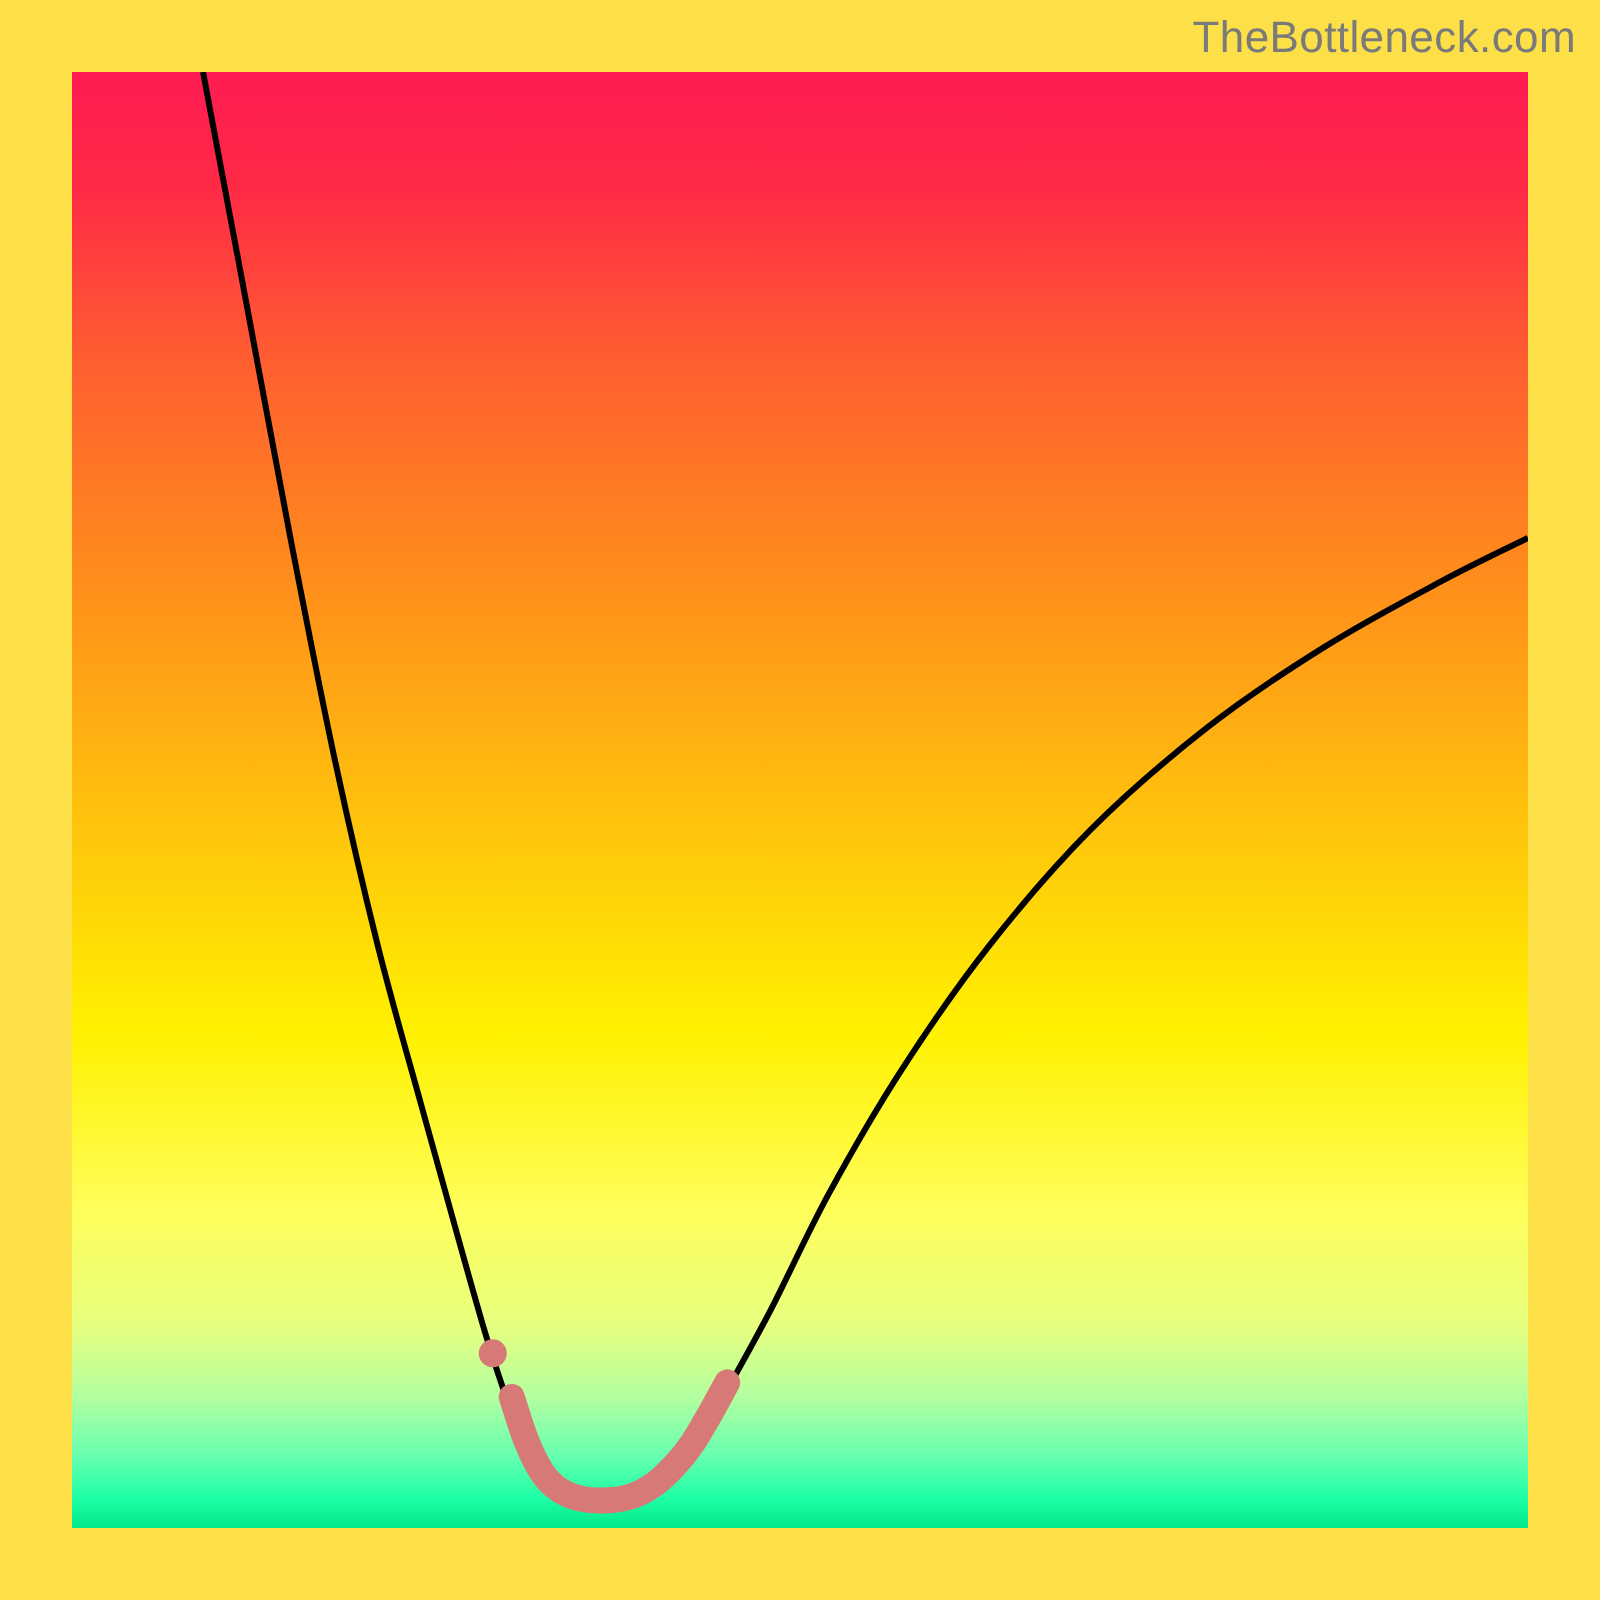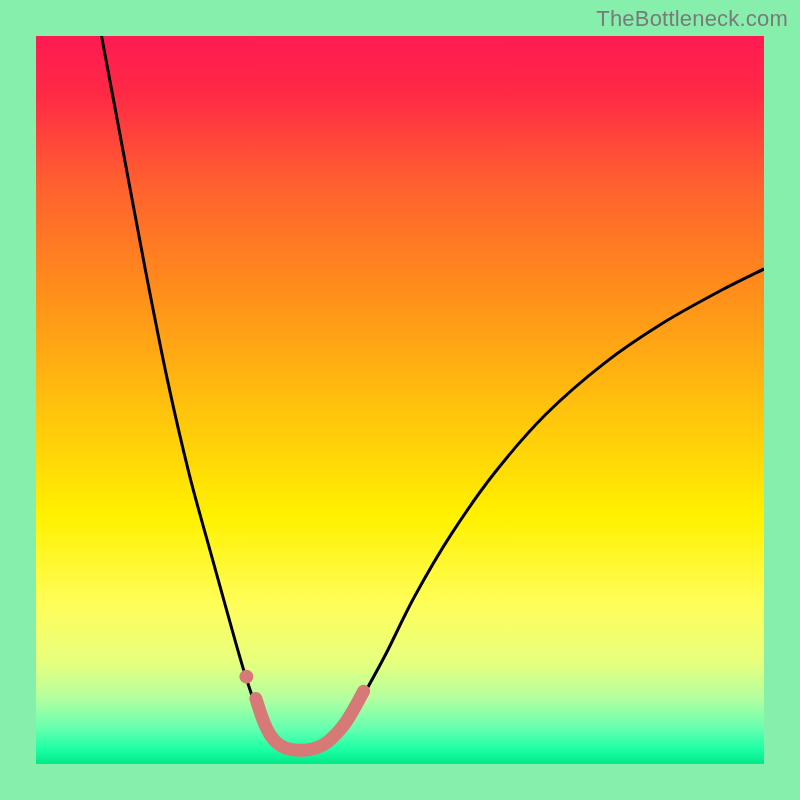--- a/index.html
+++ b/index.html
@@ -8,21 +8,21 @@
     width: 800px;
     height: 800px;
     background: #000;
     overflow: hidden;
     font-family: Arial, Helvetica, sans-serif;
   }
   .frame {
     position: absolute;
     width: 800px;
     height: 800px;
-    background: #86efac;
+    background: #fde047;
   }
   .plot {
     position: absolute;
     left: 36px;
     top: 36px;
     width: 728px;
     height: 728px;
     overflow: hidden;
   }
   .watermark {

